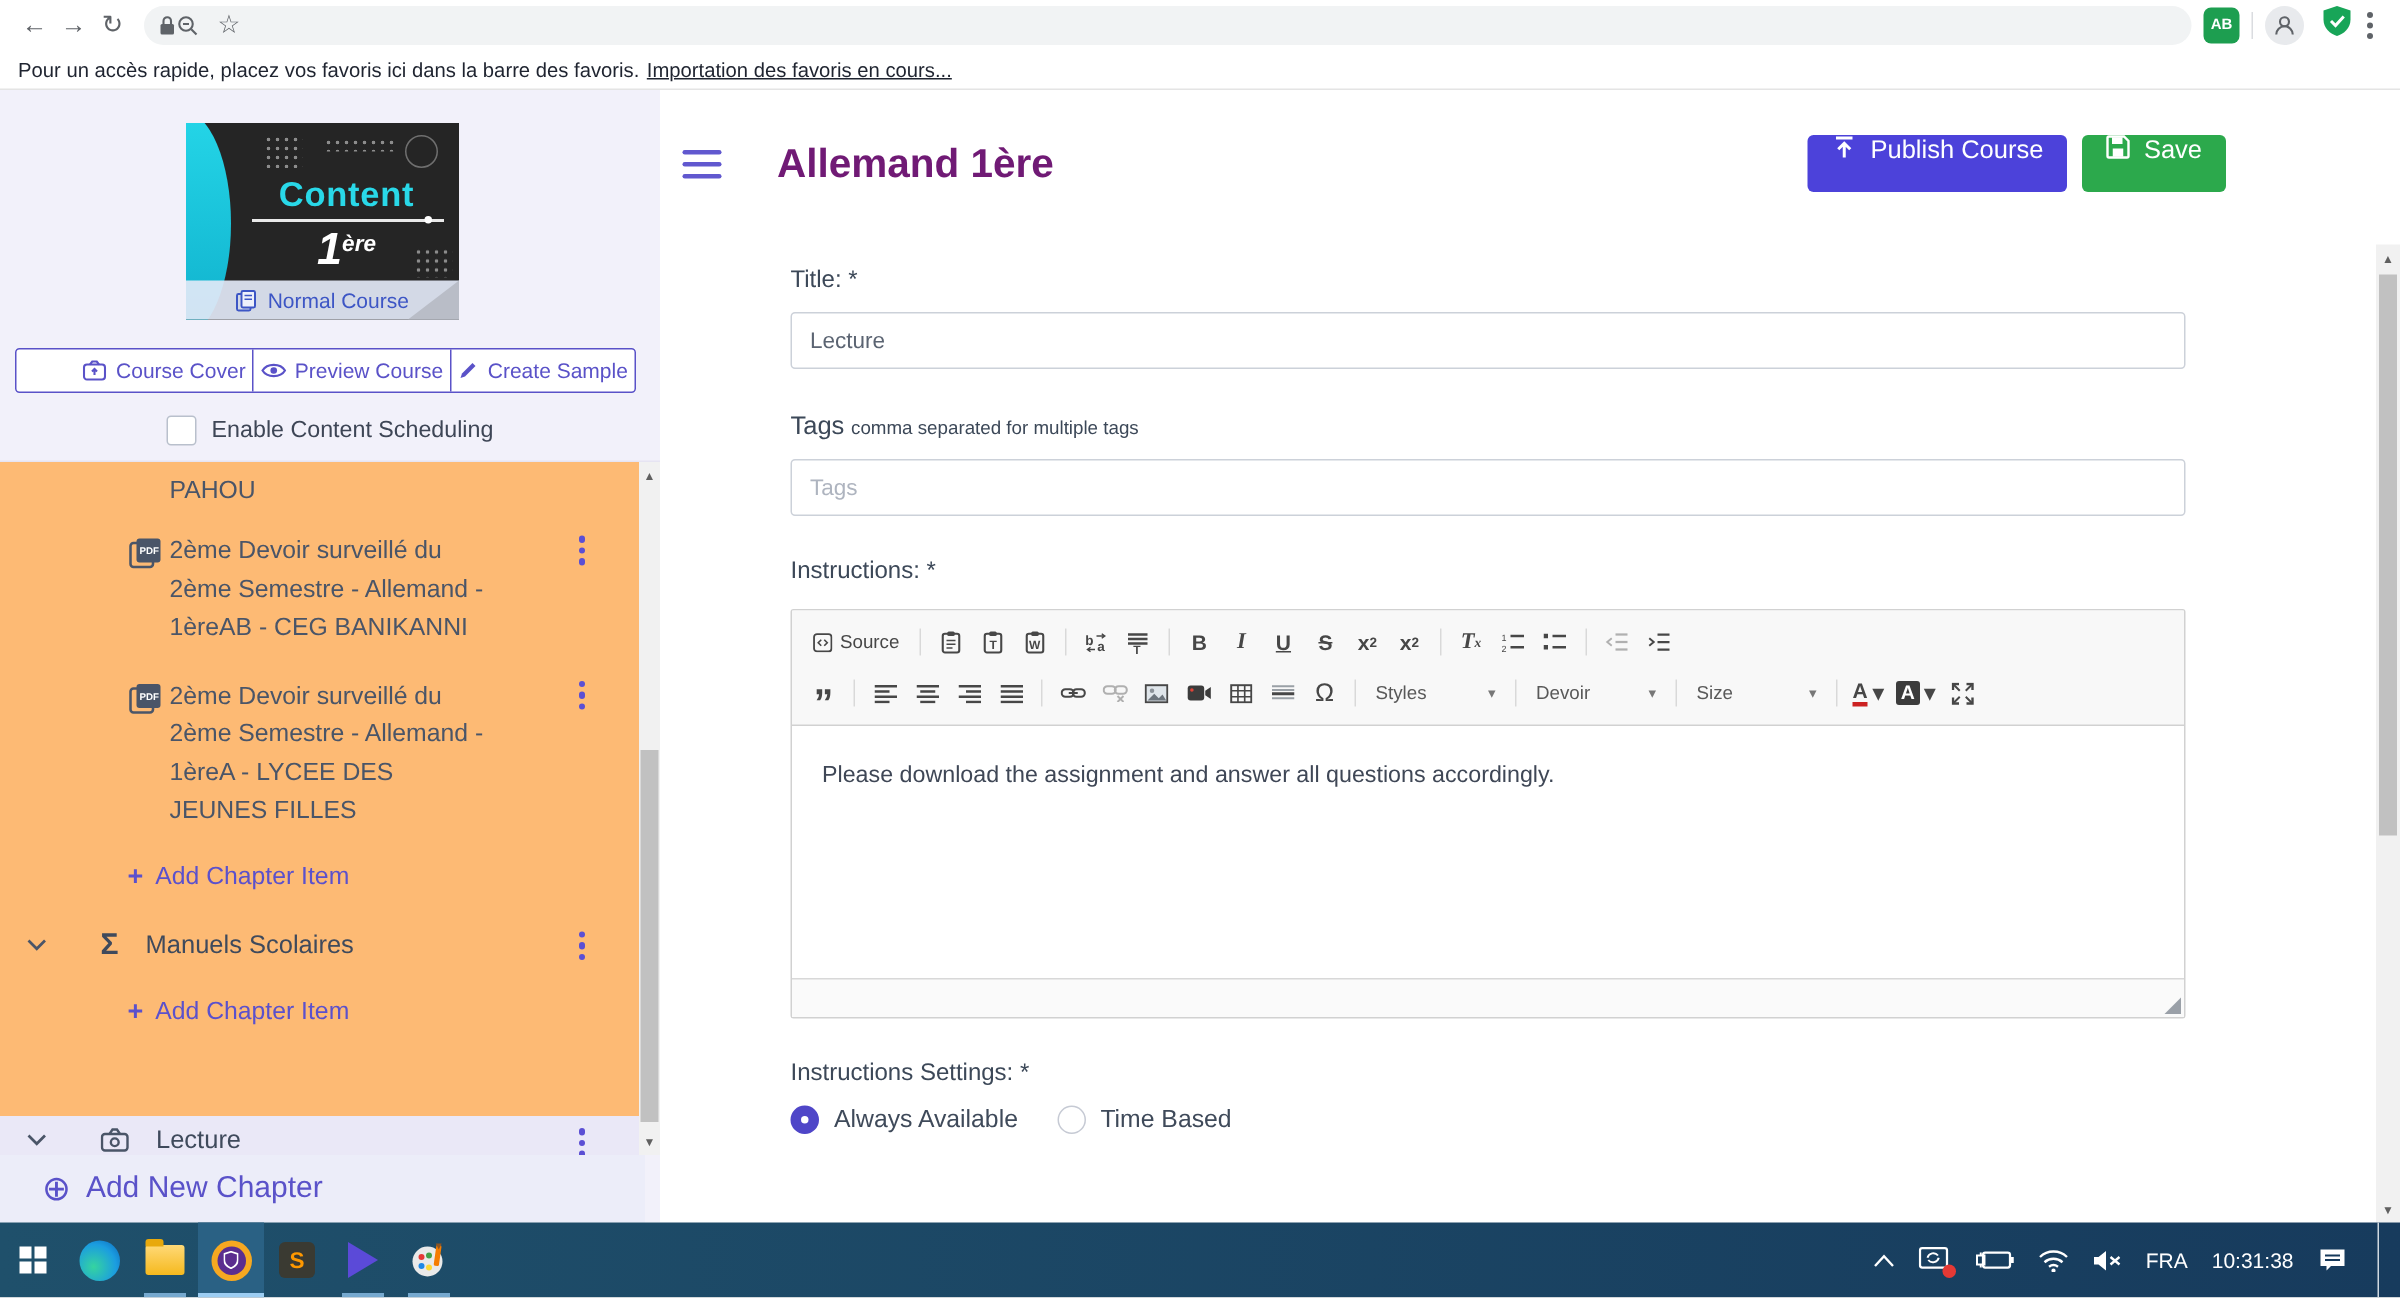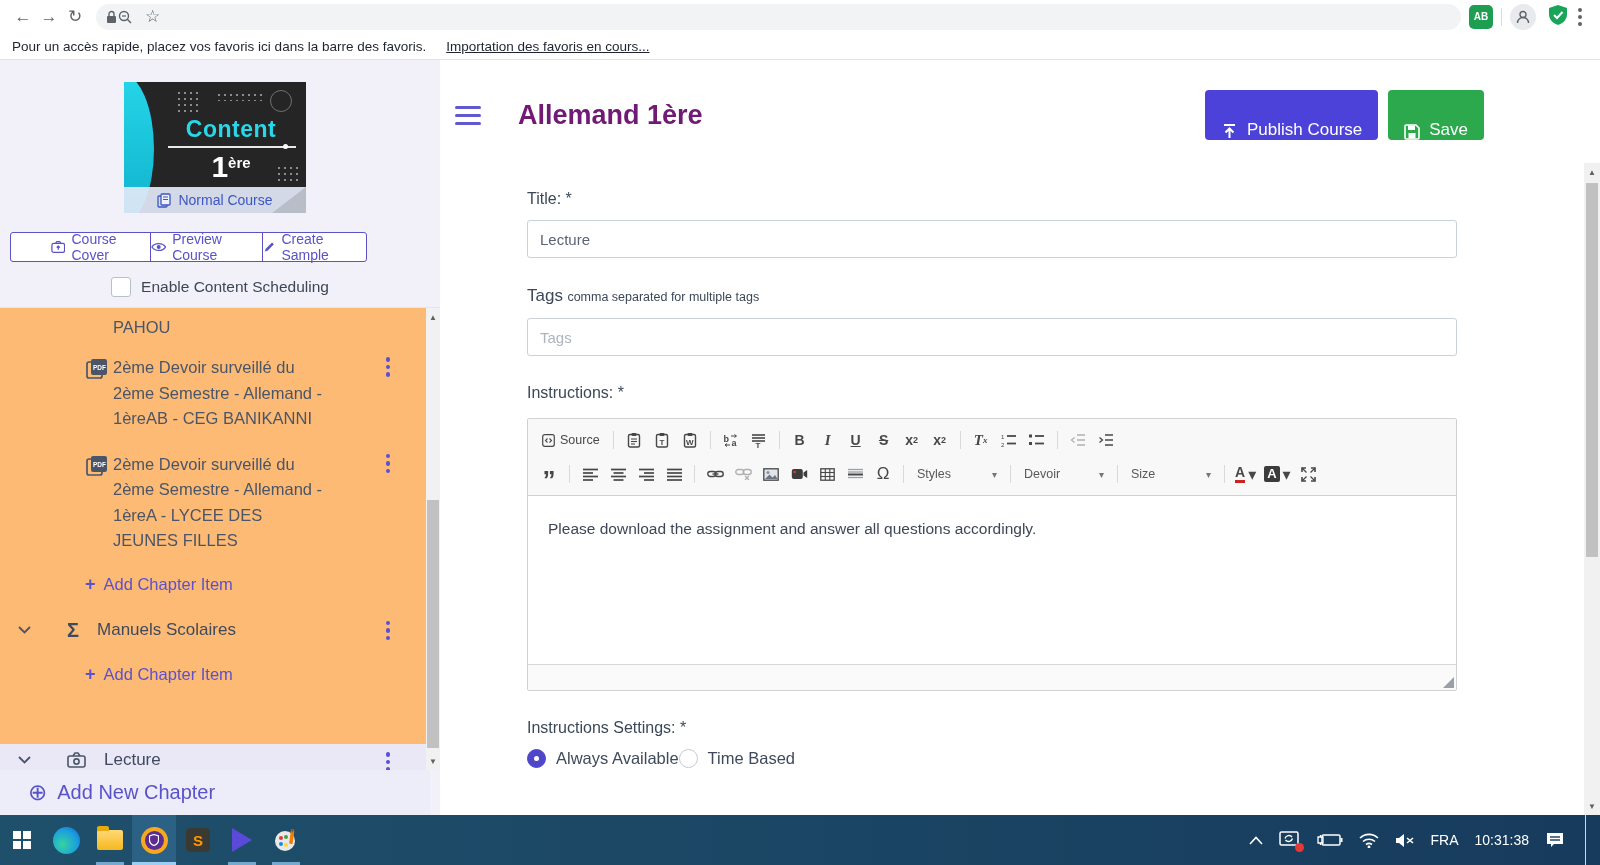--- a/index.html
+++ b/index.html
@@ -19,21 +19,21 @@
   .ext-badge { width:24px; height:24px; border-radius:5px; background:#1d9e50; color:#fff;
                font-size:10px; font-weight:bold; display:flex; align-items:center; justify-content:center; }
   .vdiv { width:1px; height:18px; background:#dadce0; margin:0 8px; }
   .avatar { width:26px; height:26px; border-radius:50%; background:#e8eaed; display:flex;
             align-items:center; justify-content:center; }
   .kebab { display:flex; flex-direction:column; gap:3px; padding:4px 8px; }
   .kebab i { width:4px; height:4px; border-radius:50%; background:#5f6368; }
 
   .infobar { position:absolute; top:33px; left:0; right:0; height:27px; background:#fff;
              border-bottom:1px solid #e4e4e4; display:flex; align-items:center; padding:0 12px;
-             font-size:13.5px; color:#1f2430;gap:15px; }
+             font-size:13.5px; color:#1f2430; }
   .infobar a { color:#1f2430; text-decoration:underline; margin-left:5px; cursor:pointer; }
 
   
   .app { position:absolute; top:60px; left:0; right:0; height:755px; background:#fff; }
 
   
   .sidebar { position:absolute; top:0; left:0; width:440px; height:755px; background:#f2f1fa; }
   .sidebar-top { position:absolute; top:0; left:0; width:440px; height:248px; background:#f2f1fa;
                  border-bottom:1px solid #e6e4f2; }
   .cover { position:absolute; top:22px; left:124px; width:182px; height:131px; background:#252525; overflow:hidden; }
@@ -42,29 +42,29 @@
   .cover .dots { position:absolute; background-image:radial-gradient(#8c8c8c 1px, transparent 1.4px);
                  background-size:6px 6px; }
   .cover .d1 { left:52px; top:8px; width:26px; height:22px; }
   .cover .d2 { left:92px; top:10px; width:48px; height:9px; }
   .cover .d3 { right:4px; bottom:28px; width:26px; height:20px; }
   .cover .ring { position:absolute; right:14px; top:8px; width:22px; height:22px; border:1px solid #6f6f6f; border-radius:50%; }
   .cover-title { position:absolute; top:34px; left:38px; right:6px; text-align:center;
                  color:#29d8e8; font-size:23px; font-weight:bold; letter-spacing:.5px; }
   .cover-rule { position:absolute; top:64px; left:44px; width:128px; height:2px; background:#e9e9e9; }
   .cover-rule i { position:absolute; right:8px; top:-2px; width:5px; height:5px; border-radius:50%; background:#fff; }
-  .cover-grade { position:absolute; top:68px; left:38px; right:6px; text-align:center; color:#fff; font-weight:bold; }
+  .cover-grade { position:absolute; top:68px; left:38px; right:6px; text-align:center; color:#fff; font-weight:bold;font-style:italic; }
   .cover-grade .one { font-size:30px; } .cover-grade .ere { font-size:15px; vertical-align:9px; }
   .cover-foot { position:absolute; left:0; right:0; bottom:0; height:26px; background:rgba(226,232,246,.92);
                 display:flex; align-items:center; justify-content:center; gap:6px; }
   .cover-foot .wedge { position:absolute; right:0; bottom:0; width:0; height:0;
                        border-bottom:26px solid #b9bdc7; border-left:34px solid transparent; }
   .cover-foot span { color:#3d56c5; font-size:14px; position:relative; }
 
-  .btn-group { position:absolute; top:172px; left:10px; width:357px; height:30px; display:flex;
+  .btn-group { position:absolute; top:172px; left:10px; width:414px; height:30px; display:flex;
                border:1px solid #5a52c8; border-radius:3px; background:#fff;padding-left:40px; }
   .btn-group .gbtn { flex:1 1 auto; display:flex; align-items:center; justify-content:center; gap:6px;
                      color:#5a52c8; font-size:14px; cursor:pointer; border-left:1px solid #5a52c8; }
   .btn-group .gbtn:first-child { border-left:none; }
 
   .sched-row { position:absolute; top:212px; left:0; width:440px; height:30px; display:flex;
                align-items:center; justify-content:center; gap:10px; }
   .checkbox { width:20px; height:20px; background:#fff; border:1px solid #b9c0cc; border-radius:3px; cursor:pointer; }
   .sched-row span { color:#3e4656; font-size:15.5px; }
 
@@ -101,21 +101,21 @@
          color:#606060; font-size:8px; cursor:pointer; }
   .arr.up { top:2px; } .arr.down { bottom:2px; }
 
   
   .main { position:absolute; left:440px; top:0; right:16px; height:755px; background:#fff; }
   .main-header { display:flex; align-items:center; padding:30px 100px 0 15px; }
   .hamburger { width:30px; height:24px; display:flex; flex-direction:column; justify-content:center; gap:5px; cursor:pointer; }
   .hamburger i { display:block; height:3px; width:26px; background:#6158cf; border-radius:2px; }
   .page-title { margin-left:33px; font-size:27px; font-weight:bold; color:#701a75; }
   .hspacer { flex:1 1 auto; }
-  .btn { display:flex; align-items:flex-end; gap:9px; height:50px; border-radius:4px; color:#fff;
+  .btn { display:flex; align-items:flex-start; gap:9px; height:38px; border-radius:4px; color:#fff;
          font-size:17px; padding:0 16px; cursor:pointer; border:none; }
   .btn.publish { background:#4c42da; margin-right:10px; }
   .btn.save { background:#2ca94c; }
 
   .form { margin:50px 0 0 87px; width:930px; }
   .flabel { color:#3c4858; font-size:16px; margin-bottom:12px; }
   .fhint { font-size:12.5px; color:#3c4858; }
   .tinput { width:100%; height:38px; border:1px solid #ccd1d9; border-radius:3px; padding:0 12px;
             font-size:15px; color:#5b6472; font-family:"Liberation Sans",sans-serif; background:#fff; }
   .tinput::placeholder { color:#aeb4bf; }
@@ -140,21 +140,21 @@
   .ck-dd .dda { color:#777; font-size:10px; }
   .quote-g { font-size:26px; font-weight:bold; color:#474747; line-height:10px; padding-top:12px; }
   .omega { font-size:17px; color:#474747; }
   .colA { font-size:14px; font-weight:bold; color:#474747; border-bottom:3px solid #c22; line-height:15px; }
   .colAbg { font-size:13px; font-weight:bold; color:#fff; background:#3c3c3c; border-radius:2px; padding:0 3px; line-height:16px; }
   .cke-body { min-height:168px; padding:24px 20px; font-size:15.5px; color:#3f4756; background:#fff; }
   .cke-status { height:26px; background:#fafafa; border-top:1px solid #d8d8d8; position:relative; }
   .cke-status .resize { position:absolute; right:2px; bottom:2px; width:0; height:0;
         border-bottom:11px solid #9aa0a8; border-left:11px solid transparent; cursor:nwse-resize; }
 
-  .radio-row { display:flex; align-items:center; margin-top:8px; }
+  .radio-row { display:flex; align-items:center; gap:26px; margin-top:8px; }
   .radio { display:flex; align-items:center; gap:10px; cursor:pointer; color:#3f4a5a; font-size:16.5px; }
   .rdot { width:19px; height:19px; border-radius:50%; border:1.5px solid #c6cad4; background:#fff; position:relative; }
   .radio.sel .rdot { background:#4f46c8; border-color:#4f46c8; }
   .radio.sel .rdot::after { content:""; position:absolute; left:6px; top:6px; width:5px; height:5px;
                             border-radius:50%; background:#fff; }
 
   
   .taskbar { position:absolute; left:0; bottom:0; width:1600px; height:50px;
              background:linear-gradient(90deg,#1f506b,#173b5d); display:flex; align-items:stretch; }
   .tb-btn { width:44px; display:flex; align-items:center; justify-content:center; position:relative; cursor:pointer; }

